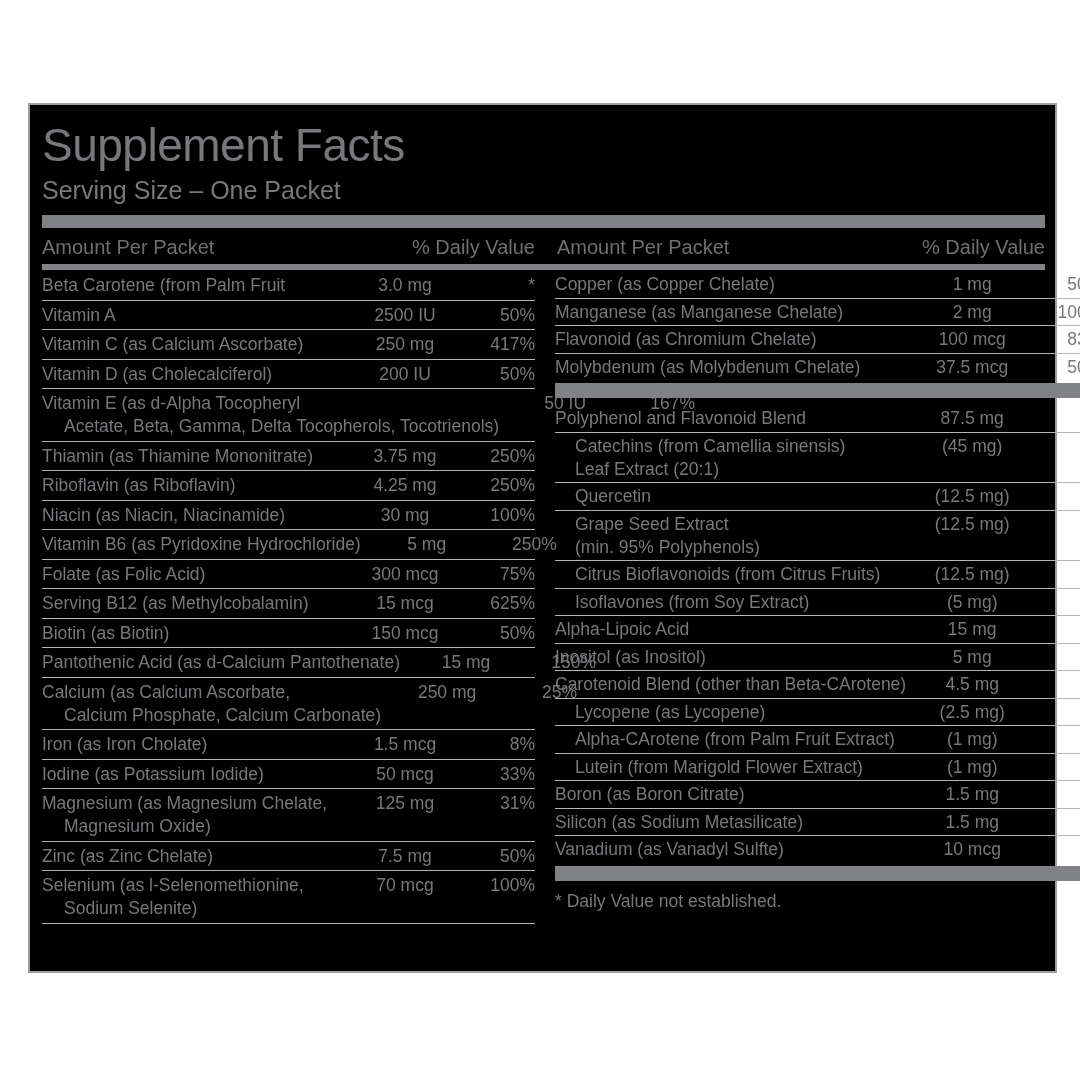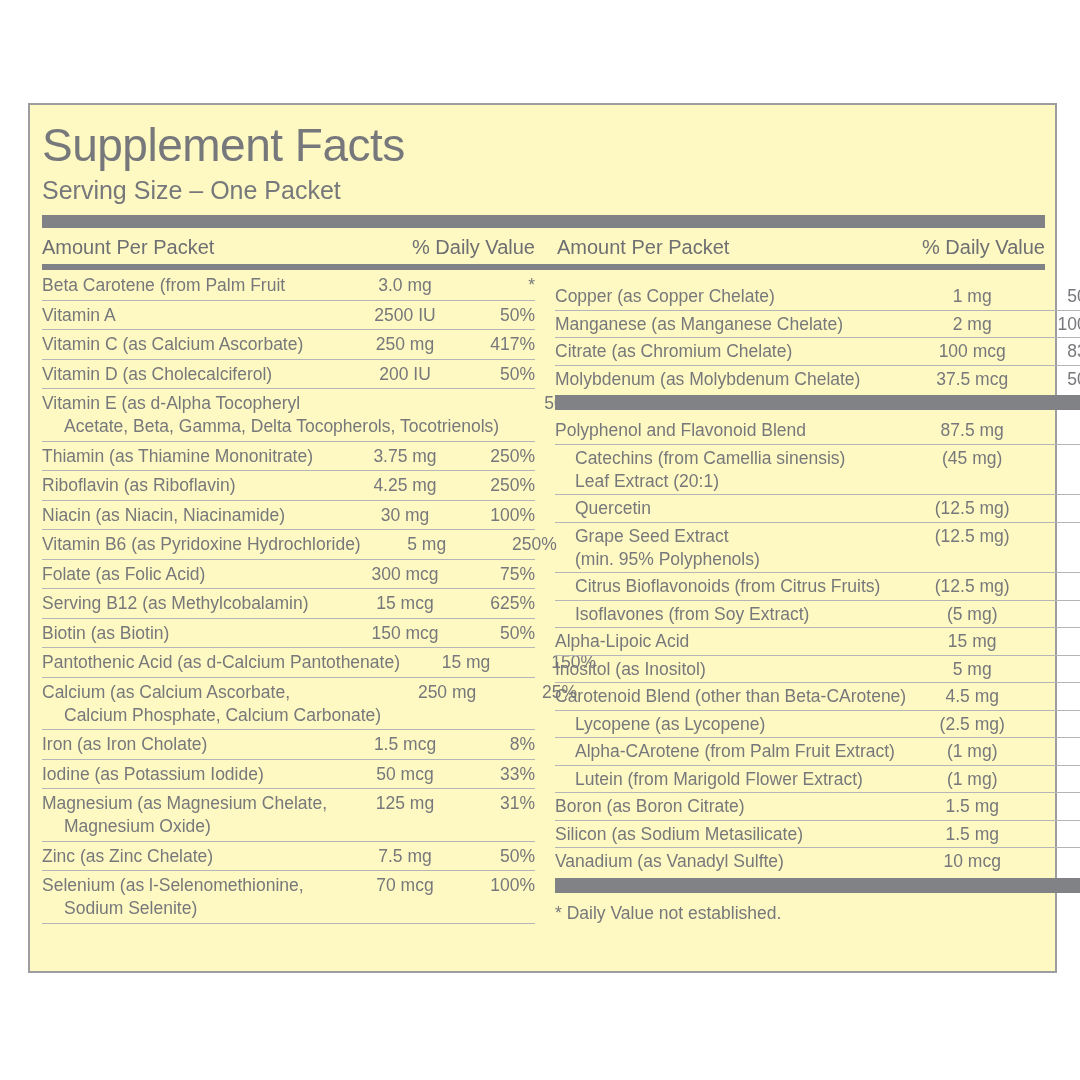--- a/index.html
+++ b/index.html
@@ -17,21 +17,21 @@
     height: 1080px;
     background: #ffffff;
   }
   .label-frame {
     position: absolute;
     left: 28px;
     top: 103px;
     width: 1025px;
     height: 866px;
     border: 2px solid #9b9da0;
-    background: #fef9c3;
+    background: #000000;
     box-sizing: content-box;
     padding: 0;
   }
   .label-inner {
     padding: 14px 10px 0 12px;
     color: #77787b;
   }
   .label-title {
     font-size: 46px;
     line-height: 52px;
@@ -67,21 +67,21 @@
     flex: 1;
     display: flex;
     justify-content: space-between;
   }
   .bar-thin {
     height: 6px;
     background: #808285;
   }
   .cols {
     display: flex;
-    align-items: flex-end;
+    align-items: flex-start;
     margin-top: 1px;
   }
   .col-left { width: 493px; }
   .col-divider {
     width: 2px;
     background: #828487;
     margin: 0 12px 8px 8px;
   }
   .col-right { flex: 1; }
   .row {
@@ -311,21 +311,21 @@
   <div class="row">
     <div class="cell name">
                 <div class="nline">Manganese (as Manganese Chelate)</div>
               </div>
     <div class="cell amount">2 mg</div>
     <div class="cell dv">100%</div>
   </div>
 
   <div class="row">
     <div class="cell name">
-                <div class="nline">Citrate (as Chromium Chelate)</div>
+                <div class="nline">Flavonoid (as Chromium Chelate)</div>
               </div>
     <div class="cell amount">100 mcg</div>
     <div class="cell dv">83%</div>
   </div>
 
   <div class="row no-border">
     <div class="cell name">
                 <div class="nline">Molybdenum (as Molybdenum Chelate)</div>
               </div>
     <div class="cell amount">37.5 mcg</div>

